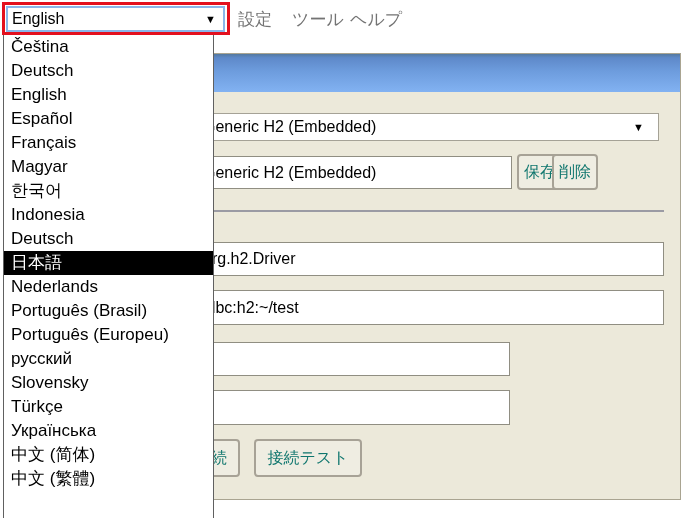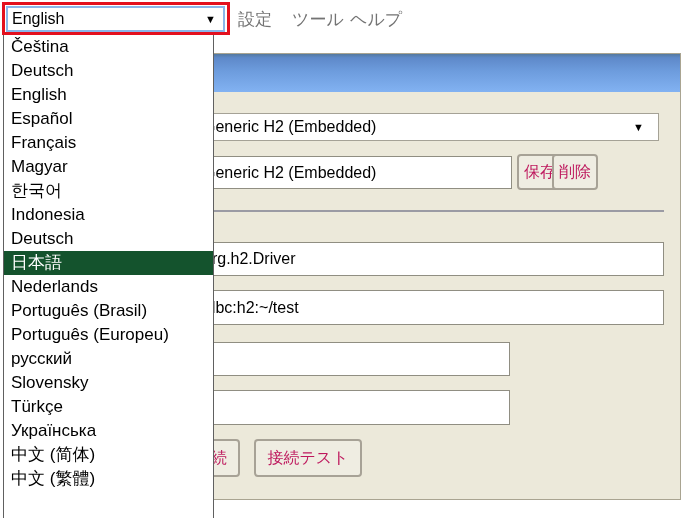--- a/index.html
+++ b/index.html
@@ -43,21 +43,21 @@
     position:absolute; z-index:2; background:#fff; border:1px solid #908e82;
     font-size:16px; padding:0 5px; font-family:"Liberation Sans", sans-serif;
   }
   .sel {
     position:absolute; z-index:2; background:#fff; border:1px solid #a5a296;
     font-size:16px; display:flex; align-items:center; padding-left:5px;
   }
   .sel .arrow { position:absolute; right:14px; top:50%; transform:translateY(-50%); font-size:11px; }
   .btn {
     position:absolute; z-index:2; background:#efede2; border:2px solid #a7a296;
-    border-radius:4px; font-size:16px; color:#be185d;
+    border-radius:4px; font-size:16px; color:#0f766e;
     display:flex; align-items:center; justify-content:center;
     font-family:"Liberation Sans", sans-serif; cursor:pointer; white-space:nowrap;
   }
   #settings-select { left:197px; top:113px; width:462px; height:28px; }
   #setting-name    { left:197px; top:156px; width:315px; height:33px; }
   #save-btn        { left:517px; top:154px; width:46px;  height:36px; }
   #remove-btn      { left:552px; top:154px; width:46px;  height:36px; }
   #form-divider    { position:absolute; z-index:2; left:197px; top:210px; width:467px; height:2px; background:#9b9ba4; }
   #driver-input    { left:197px; top:242px; width:467px; height:34px; }
   #url-input       { left:197px; top:290px; width:467px; height:35px; }
@@ -67,21 +67,21 @@
   #test-btn        { left:254px; top:439px; width:108px; height:38px; }
   
   .lang-list {
     position:absolute; left:3px; top:34px; width:211px; height:490px;
     background:#fff; border:1px solid #606060; z-index:20;
   }
   .lang-item {
     height:24px; line-height:24px; padding-left:7px; font-size:17px;
     white-space:nowrap; overflow:hidden; cursor:default;
   }
-  .lang-item.hl { background:#14532d; color:#fff; }
+  .lang-item.hl { background:#000000; color:#fff; }
 </style>
 </head>
 <body>
 
 <div class="panel">
   <div class="panel-header"></div>
 </div>
 
 <div class="sel" id="settings-select">
   <span>Generic H2 (Embedded)</span>

